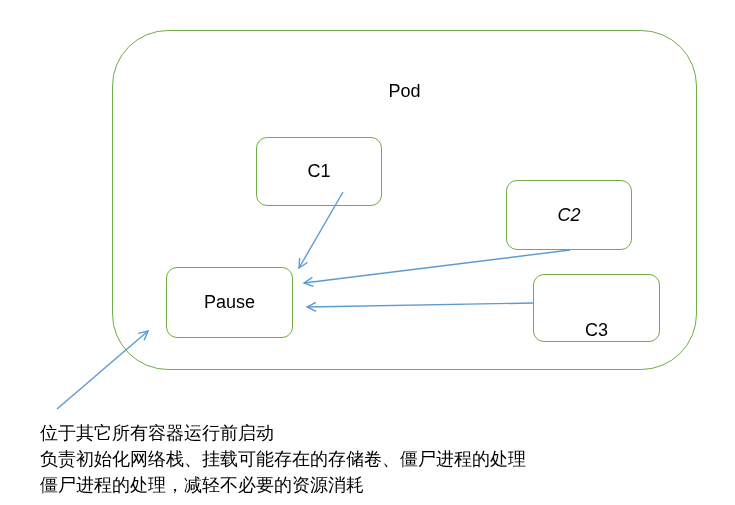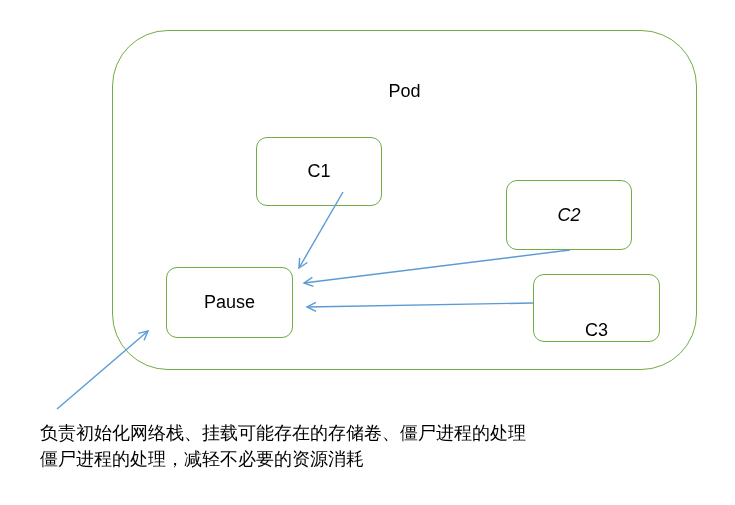--- a/index.html
+++ b/index.html
@@ -102,17 +102,18 @@
     </defs>
     <g stroke="#5B9BD5" stroke-width="1.4" fill="none">
       <line x1="343" y1="192" x2="299" y2="268" marker-end="url(#arrowhead)"></line>
       <line x1="570" y1="250" x2="304" y2="283" marker-end="url(#arrowhead)"></line>
       <line x1="533" y1="303" x2="307" y2="307" marker-end="url(#arrowhead)"></line>
       <line x1="57" y1="409" x2="148" y2="331" marker-end="url(#arrowhead)"></line>
     </g>
   </svg>
 
   <div class="annotation">
+    <div>位于其它所有容器运行前启动</div>
     <div>负责初始化网络栈、挂载可能存在的存储卷、僵尸进程的处理</div>
     <div>僵尸进程的处理，减轻不必要的资源消耗</div>
   </div>
 
 </div>
 
 </body></html>

